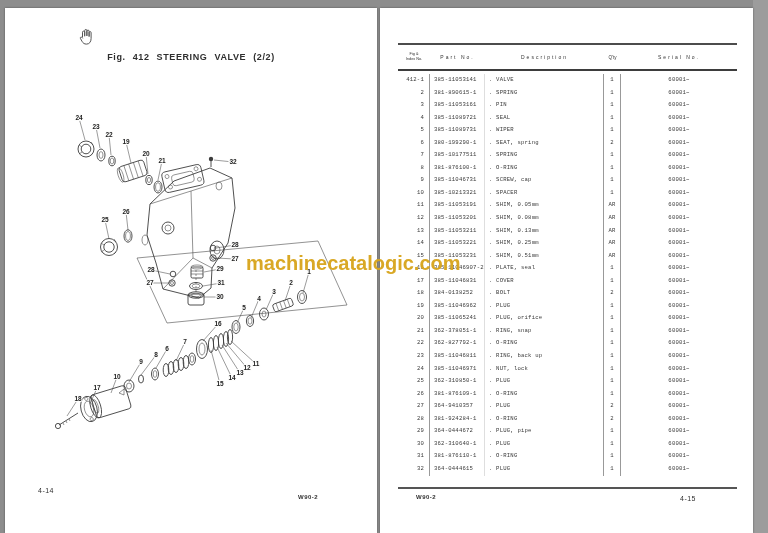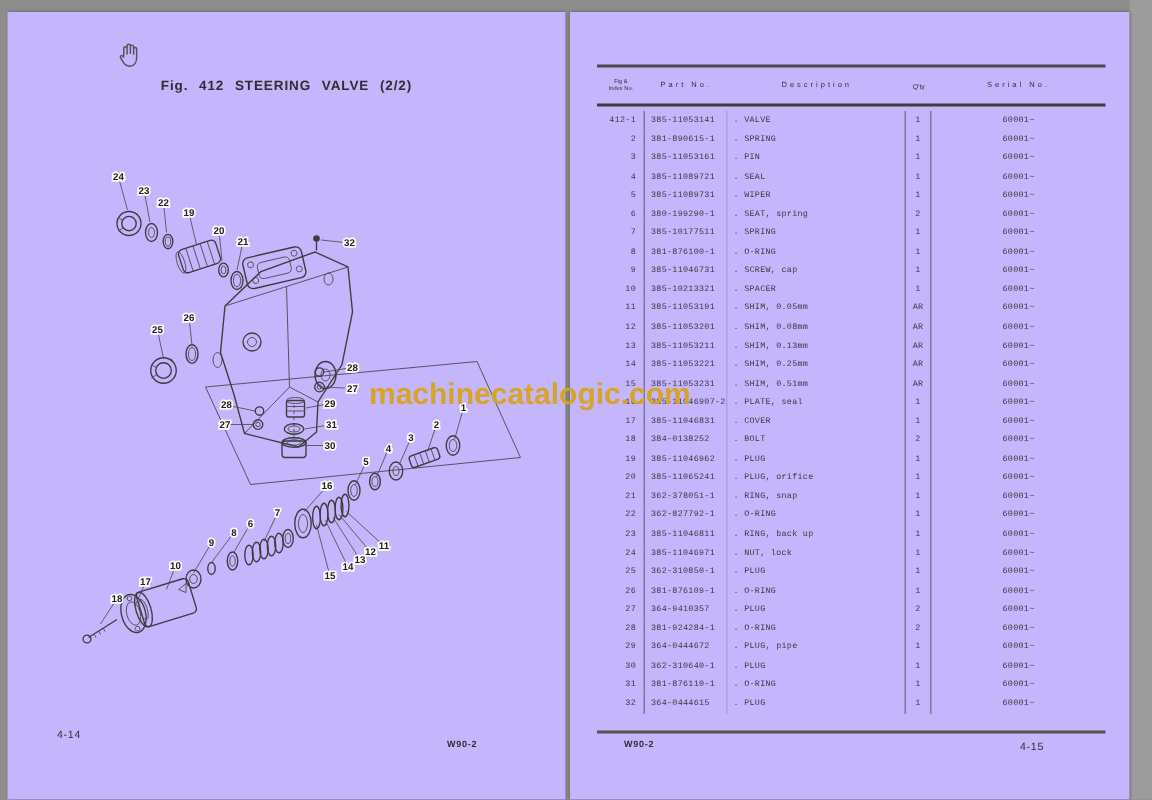--- a/index.html
+++ b/index.html
@@ -1,18 +1,18 @@
 <!DOCTYPE html>
 <html><head>
 <meta charset="utf-8">
 <style>
   html,body{margin:0;padding:0;}
   body{width:768px;height:533px;background:#8d8d8d;position:relative;overflow:hidden;
        font-family:"Liberation Sans",sans-serif;}
-  .page{position:absolute;top:8px;height:525px;background:#c4b5fd;box-shadow:0 0 2px rgba(0,0,0,.4);}
+  .page{position:absolute;top:8px;height:525px;background:#ffffff;box-shadow:0 0 2px rgba(0,0,0,.4);}
   #left-page{left:5px;width:372px;}
   #right-page{left:380px;width:373px;}
   #right-strip{position:absolute;left:753px;top:0;width:15px;height:533px;background:#9c9c9c;}
   #top-strip{position:absolute;left:0;top:0;width:768px;height:8px;background:#8d8d8d;}
 
   
   .fig-title{position:absolute;left:0;top:44px;width:372px;text-align:center;
              font-size:9px;font-weight:bold;letter-spacing:.6px;word-spacing:4px;color:#2f2f2f;}
   .hand{position:absolute;left:73px;top:20px;}
   .page-no{position:absolute;font-size:7px;color:#2f2f2f;letter-spacing:.5px;}

